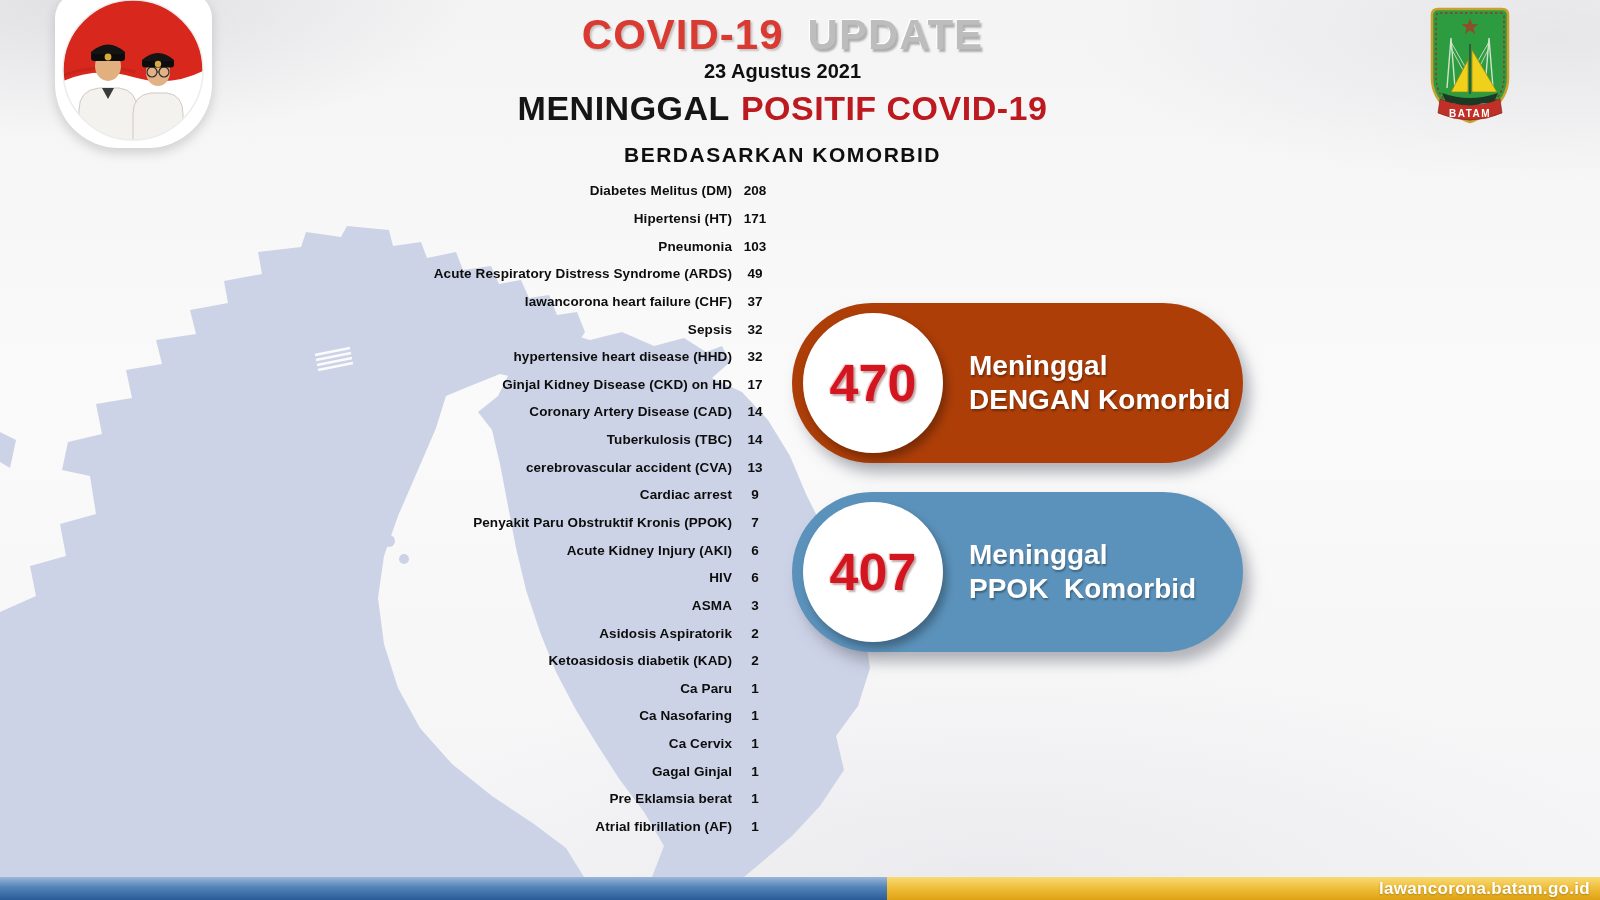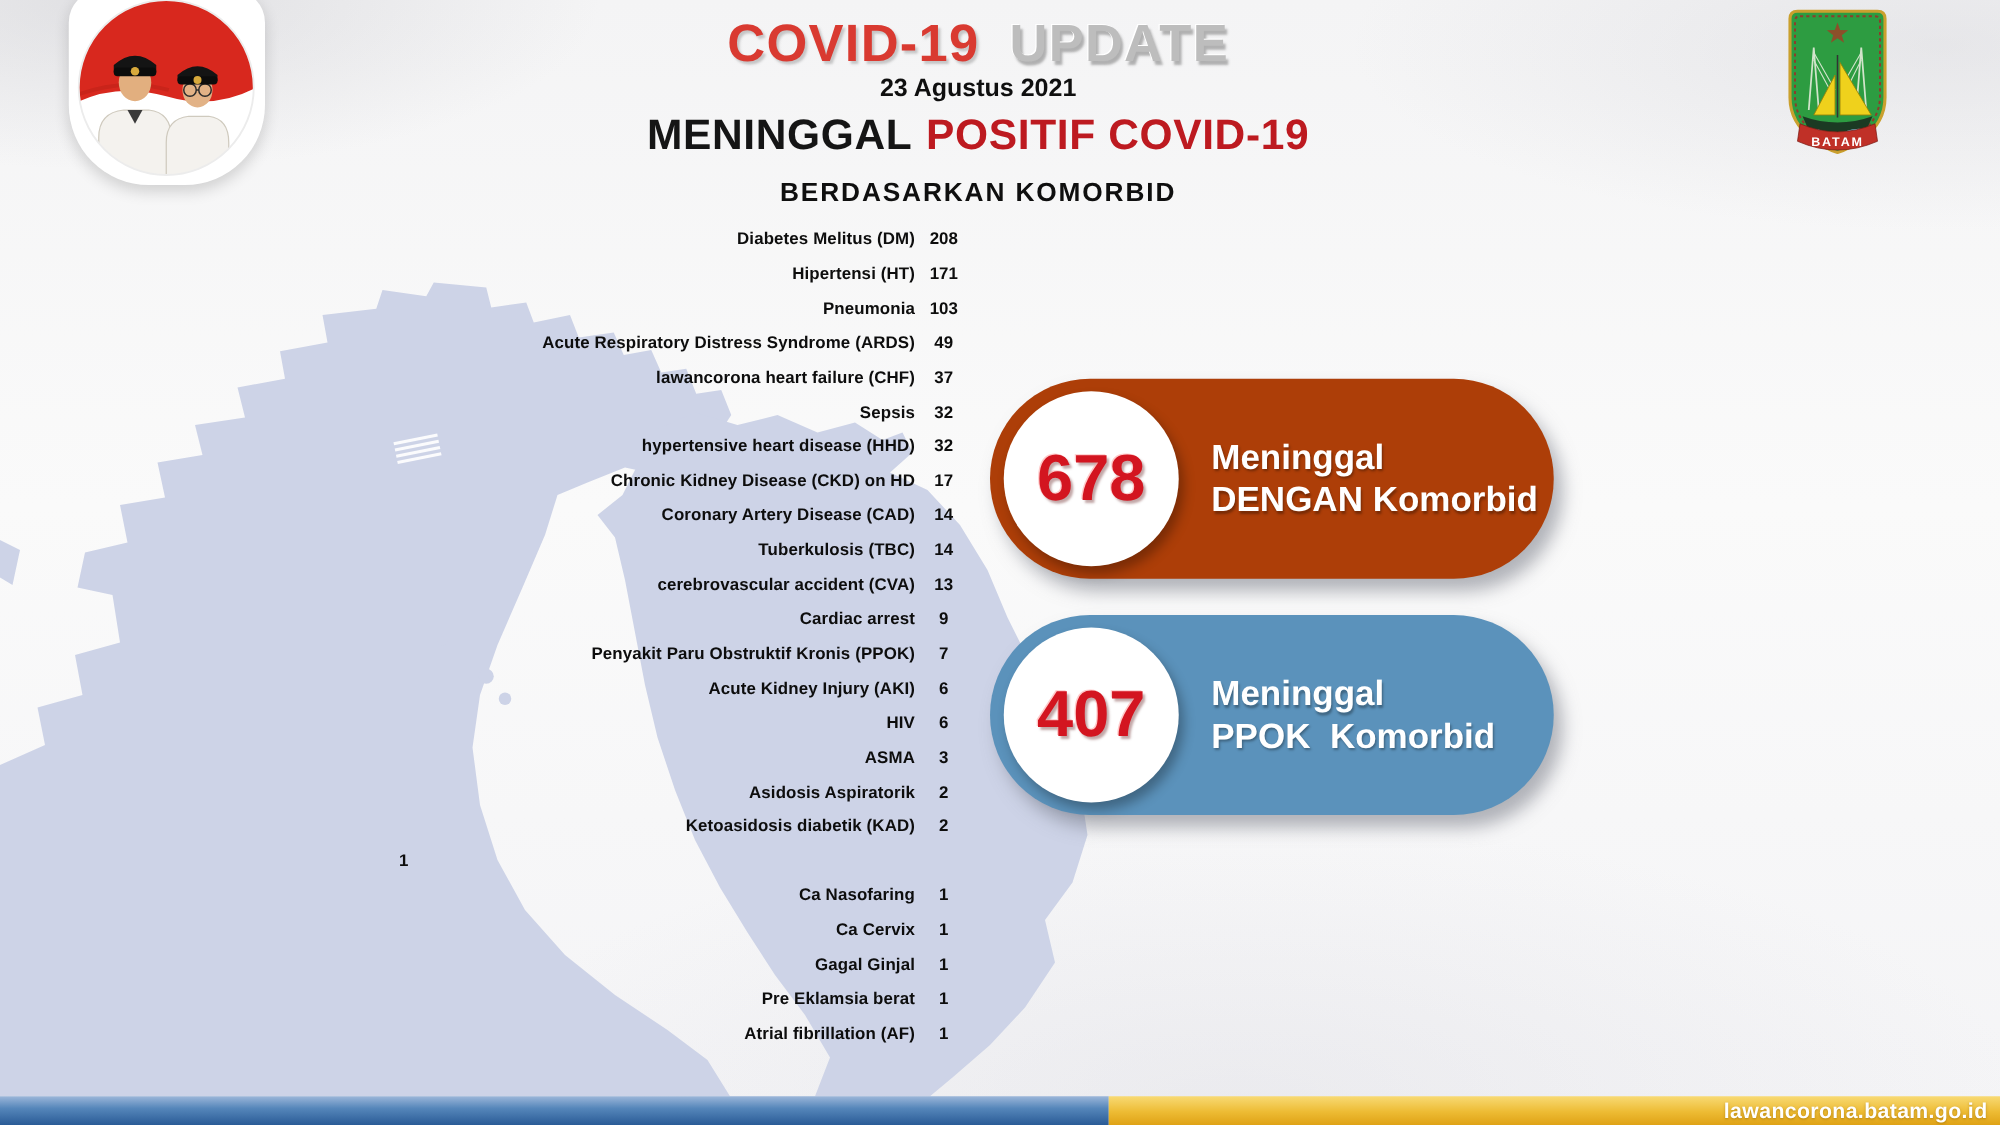--- a/index.html
+++ b/index.html
@@ -183,21 +183,21 @@
       </div>
       <div class="row">
         <span class="rlabel">Sepsis</span>
         <span class="rvalue">32</span>
       </div>
       <div class="row">
         <span class="rlabel">hypertensive heart disease (HHD)</span>
         <span class="rvalue">32</span>
       </div>
       <div class="row">
-        <span class="rlabel">Chronic Kidney Disease (CKD) on HD</span>
+        <span class="rlabel">Ginjal Kidney Disease (CKD) on HD</span>
         <span class="rvalue">17</span>
       </div>
       <div class="row">
         <span class="rlabel">Coronary Artery Disease (CAD)</span>
         <span class="rvalue">14</span>
       </div>
       <div class="row">
         <span class="rlabel">Tuberkulosis (TBC)</span>
         <span class="rvalue">14</span>
       </div>
@@ -227,20 +227,21 @@
       </div>
       <div class="row">
         <span class="rlabel">Asidosis Aspiratorik</span>
         <span class="rvalue">2</span>
       </div>
       <div class="row">
         <span class="rlabel">Ketoasidosis diabetik (KAD)</span>
         <span class="rvalue">2</span>
       </div>
       <div class="row">
+        <span class="rlabel">Ca Paru</span>
         <span class="rvalue">1</span>
       </div>
       <div class="row">
         <span class="rlabel">Ca Nasofaring</span>
         <span class="rvalue">1</span>
       </div>
       <div class="row">
         <span class="rlabel">Ca Cervix</span>
         <span class="rvalue">1</span>
       </div>
@@ -253,21 +254,21 @@
         <span class="rvalue">1</span>
       </div>
       <div class="row">
         <span class="rlabel">Atrial fibrillation (AF)</span>
         <span class="rvalue">1</span>
       </div>
     </div>
 
   <div class="badge badge-orange">
     <div class="badge-circle">
-      <span class="badge-num">678</span>
+      <span class="badge-num">470</span>
     </div>
     <div class="badge-text">
       <div class="badge-line1">Meninggal</div>
       <div class="badge-line2">DENGAN Komorbid</div>
     </div>
   </div>
 
   <div class="badge badge-blue">
     <div class="badge-circle">
       <span class="badge-num">407</span>

